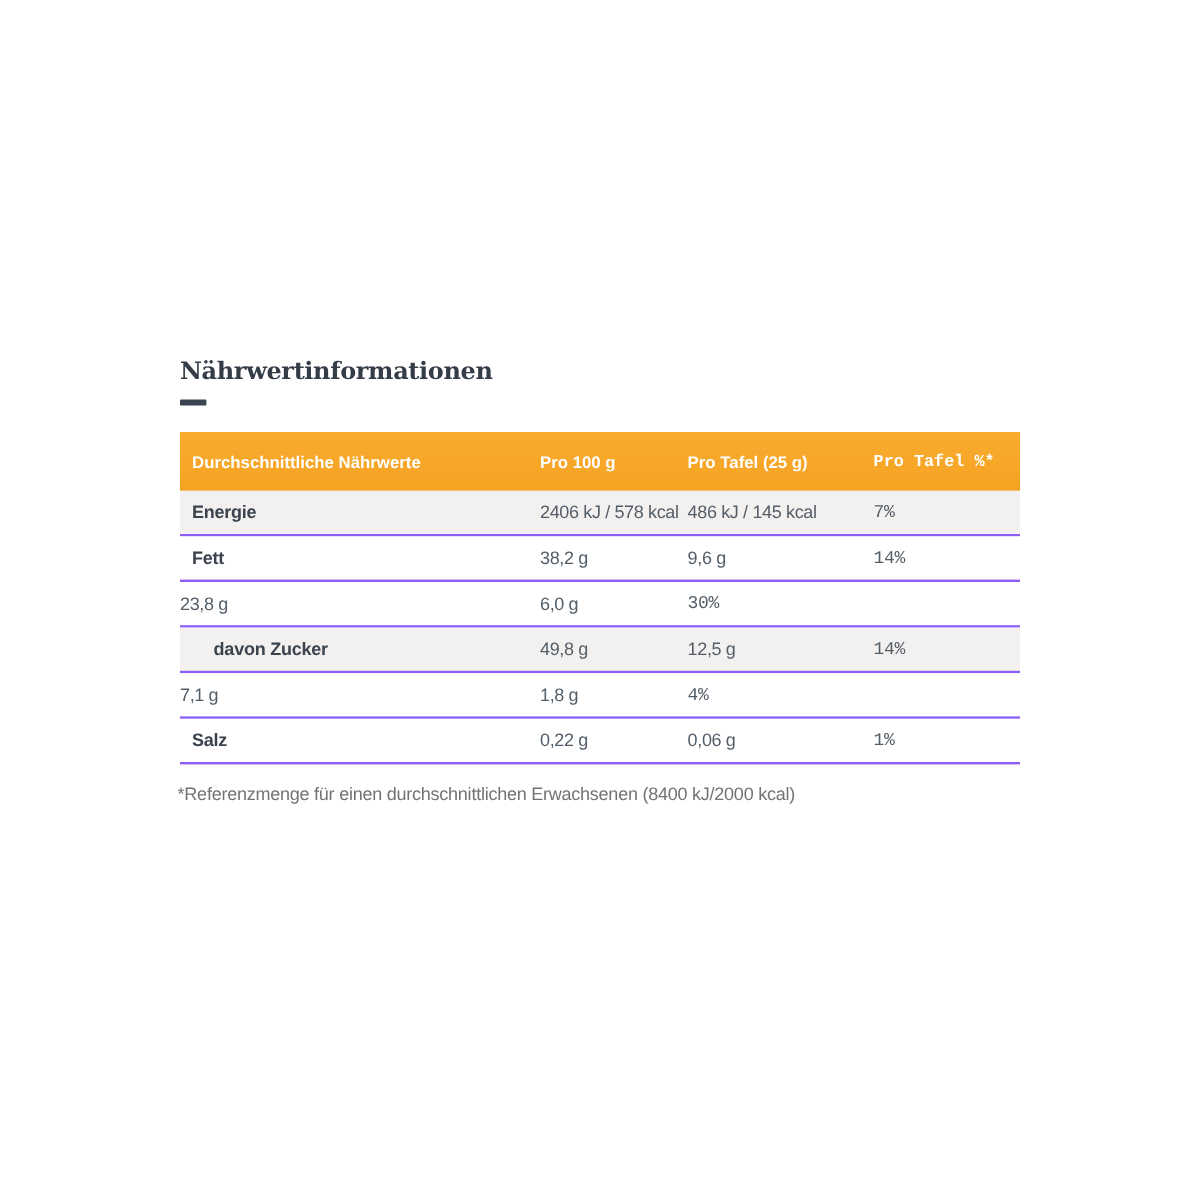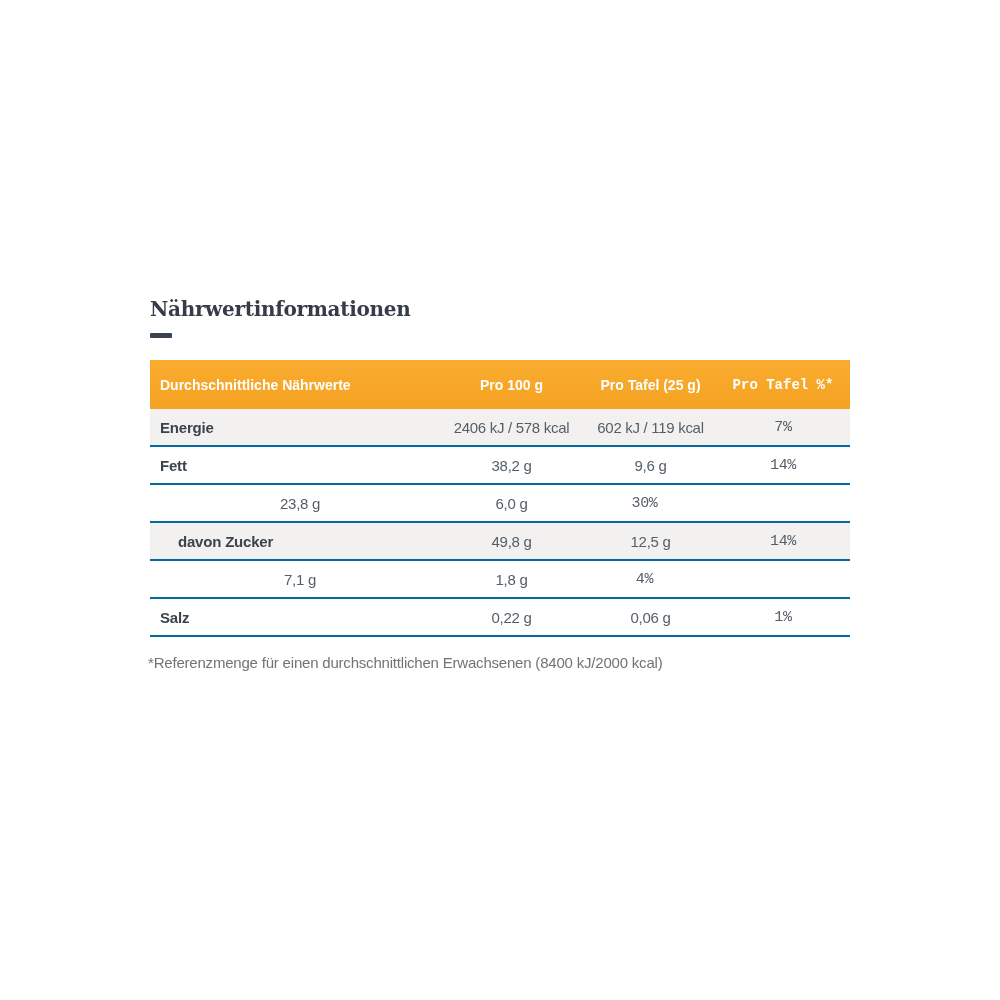--- a/index.html
+++ b/index.html
@@ -42,41 +42,41 @@
   .table {
     margin-top: 22px;
     width: 700px;
   }
   .row {
     display: grid;
     grid-template-columns: 300px 123px 155px 122px;
     align-items: center;
     height: 38px;
     box-sizing: border-box;
-    border-bottom: 2px solid #0369a1;
+    border-bottom: 2px solid #8b5cf6;
     font-size: 15px;
     background: #ffffff;
   }
   .row.shaded { background: #f3f1ef; }
   .row.header {
     height: 49px;
     background: linear-gradient(to bottom, #f9ac2f, #f5a222);
     border-bottom: none;
     font-size: 14px;
   }
   .cell { overflow: hidden; white-space: nowrap; }
   .cell.label {
     padding-left: 10px;
     font-weight: bold;
     color: #3a434e;
     letter-spacing: -0.2px;
   }
   .cell.label.indent { padding-left: 28px; }
   .cell.num {
-    text-align: center;
+    text-align: left;
     color: #545e68;
     letter-spacing: -0.3px;
   }
   .cell.pct { padding-right: 12px; font-family: Liberation Mono, monospace; }
   .row.header .cell.label,
   .row.header .cell.num {
     color: #ffffff;
     font-weight: bold;
     letter-spacing: 0;
   }
@@ -102,21 +102,21 @@
       <div class="row header">
         <div class="cell label">Durchschnittliche Nährwerte</div>
         <div class="cell num">Pro 100 g</div>
         <div class="cell num">Pro Tafel (25 g)</div>
         <div class="cell num pct">Pro Tafel %*</div>
       </div>
 
       <div class="row shaded">
         <div class="cell label">Energie</div>
         <div class="cell num">2406 kJ / 578 kcal</div>
-        <div class="cell num">602 kJ / 119 kcal</div>
+        <div class="cell num">486 kJ / 145 kcal</div>
         <div class="cell num pct">7%</div>
       </div>
 
       <div class="row">
         <div class="cell label">Fett</div>
         <div class="cell num">38,2 g</div>
         <div class="cell num">9,6 g</div>
         <div class="cell num pct">14%</div>
       </div>
 

